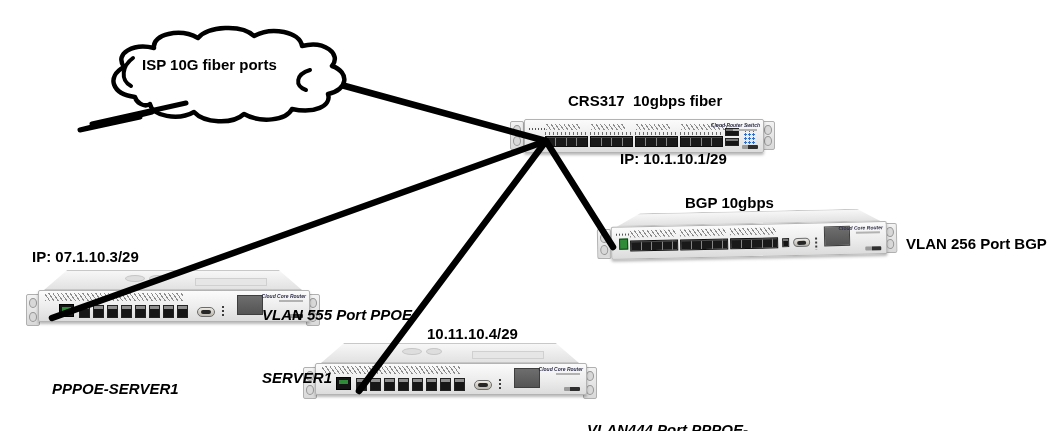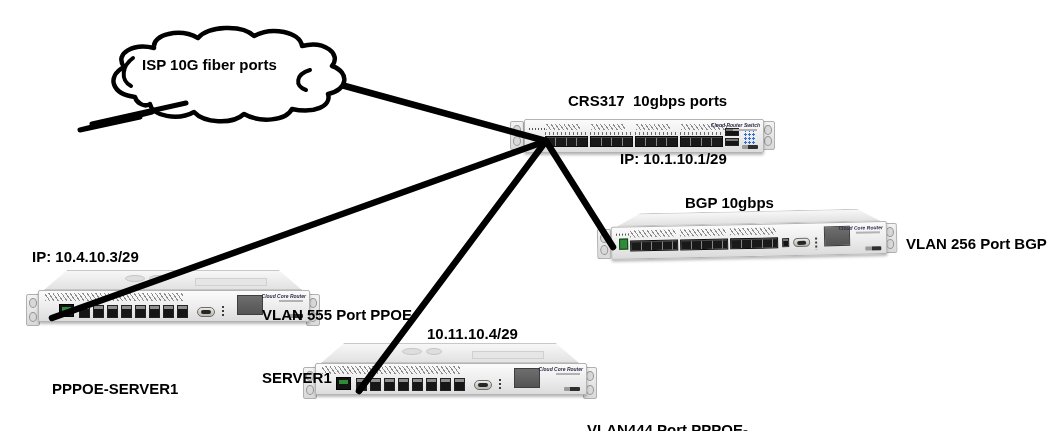--- a/index.html
+++ b/index.html
@@ -5,21 +5,21 @@
   html,body{margin:0;padding:0;background:#fff;}
   .canvas{
     position:relative;width:1052px;height:431px;background:#ffffff;overflow:hidden;
     font-family:"Liberation Sans",sans-serif;
   }
   
   .lbl{
     position:absolute;font-weight:700;font-size:15px;line-height:21px;color:#000;
     white-space:pre;z-index:6;
   }
-  .lbl span{display:block;}
+  .lbl span{display:block;font-style:italic;}
   
   .device{position:absolute;z-index:2;}
   .ear{
     position:absolute;width:14px;background:linear-gradient(180deg,#f3f3f3,#d9d9d9);
     border:1px solid #b0b0b0;border-radius:2px;
     display:flex;flex-direction:column;justify-content:space-between;padding:3px 0;box-sizing:border-box;
   }
   .hole{display:block;width:6px;height:8px;margin:0 auto;background:#d8d8d8;border:1px solid #979797;border-radius:50%;}
   .chassis{
     position:absolute;background:linear-gradient(180deg,#fbfbfb 0%,#ececec 55%,#dcdcdc 100%);
@@ -217,25 +217,25 @@
          C 286 121 260 123 244 114
          C 232 125 204 123 194 112
          C 178 121 152 116 150 104
          C 144 108 136 102 135 97 Z" fill="#ffffff" stroke="#000000" stroke-width="4.5" stroke-linejoin="round"></path>
     <path d="M 310 70 C 296 74 294 86 306 90" fill="none" stroke="#000" stroke-width="4" stroke-linecap="round"></path>
     <path d="M 133 58 C 122 66 120 80 131 86" fill="none" stroke="#000" stroke-width="4" stroke-linecap="round"></path>
     <path d="M 186 103 L 92 124 L 152 112 L 80 130 L 140 117" fill="none" stroke="#000" stroke-width="5" stroke-linejoin="round" stroke-linecap="round"></path>
   </svg>
 
   <div class="lbl" style="left:142px;top:54px">ISP 10G fiber ports</div>
-  <div class="lbl" style="left:568px;top:90px">CRS317  10gbps ports</div>
+  <div class="lbl" style="left:568px;top:90px">CRS317  10gbps fiber</div>
   <div class="lbl" style="left:620px;top:148px">IP: 10.1.10.1/29</div>
   <div class="lbl" style="left:685px;top:192px">BGP 10gbps</div>
   <div class="lbl" style="left:906px;top:233px">VLAN 256 Port BGP</div>
-  <div class="lbl" style="left:32px;top:246px">IP: 10.4.10.3/29</div>
+  <div class="lbl" style="left:32px;top:246px">IP: 07.1.10.3/29</div>
   <div class="lbl" style="left:262px;top:262px">
     <span>VLAN 555 Port PPOE-</span>
     <span>SERVER1</span>
   </div>
   <div class="lbl" style="left:52px;top:336px">
     <span>PPPOE-SERVER1</span>
     
   </div>
   <div class="lbl" style="left:427px;top:323px">10.11.10.4/29</div>
   <div class="lbl" style="left:587px;top:377px">

